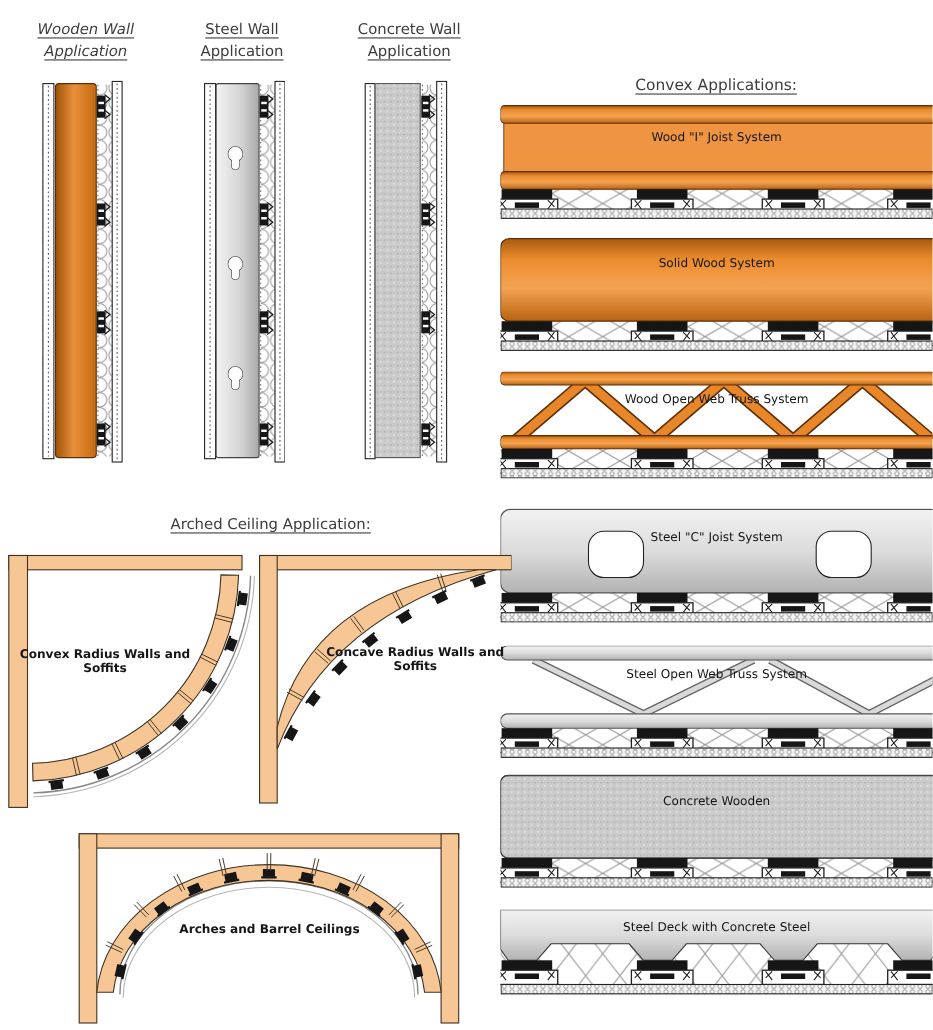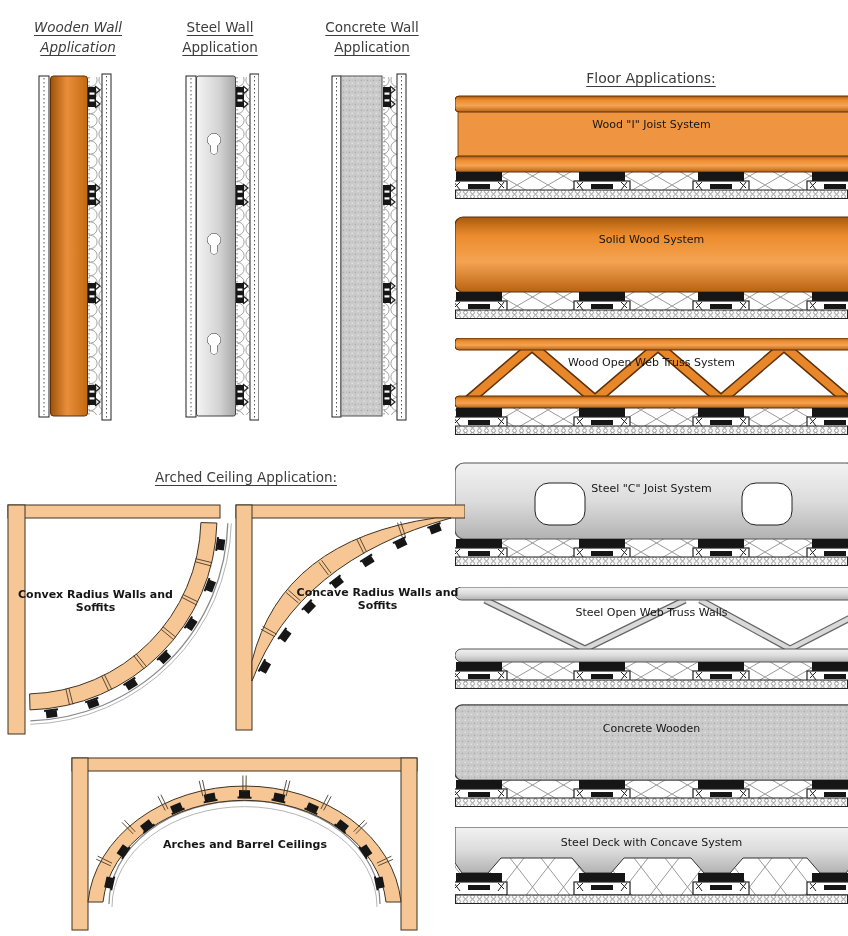--- a/index.html
+++ b/index.html
@@ -136,21 +136,21 @@
     <rect x="54" y="4" width="14" height="338" fill="url(#pBub)"></rect>
     <line x1="54" y1="4" x2="54" y2="342" stroke="#777" stroke-dasharray="1.5,2.5"></line>
     <use href="#wclip" x="53" y="24"></use>
     <use href="#wclip" x="53" y="122"></use>
     <use href="#wclip" x="53" y="220"></use>
     <use href="#wclip" x="53" y="322"></use>
     <rect x="67" y="1" width="9" height="346" fill="#fff" stroke="#222"></rect>
     <line x1="71.5" y1="3" x2="71.5" y2="345" stroke="#555" stroke-dasharray="1.5,2.5"></line>
   </svg>
 
-  <div class="hdr big" style="left:540px;top:68px;width:222px;">Floor Applications:</div>
+  <div class="hdr big" style="left:540px;top:68px;width:222px;">Convex Applications:</div>
 
   <div class="row" style="top:95px;height:104px;">
     <svg width="393" height="104">
       <rect x="0" y="77" width="393" height="18" fill="url(#pLat)"></rect>
       <rect x="3" y="16" width="397" height="47" fill="#ef9440" stroke="#5f3007" stroke-width="0.8"></rect>
       <rect x="0" y="1" width="400" height="16" rx="4" fill="url(#gOrangeV)" stroke="#5c2f08"></rect>
       <rect x="0" y="61" width="400" height="16" rx="4" fill="url(#gOrangeV)" stroke="#5c2f08"></rect>
       <use href="#fclip" x="24" y="77"></use>
       <use href="#fclip" x="147" y="77"></use>
       <use href="#fclip" x="266" y="77"></use>
@@ -214,21 +214,21 @@
         <path d="M30,13 L130,62 L230,13 M245,13 L335,62 L430,13" stroke="#d9d9d9" stroke-width="4.5" fill="none"></path>
       </g>
       <rect x="0" y="0" width="400" height="13" rx="6.5" fill="url(#gGrayV)" stroke="#555"></rect>
       <rect x="0" y="62" width="400" height="13" rx="6.5" fill="url(#gGrayV)" stroke="#555"></rect>
       <use href="#fclip" x="24" y="75"></use>
       <use href="#fclip" x="147" y="75"></use>
       <use href="#fclip" x="266" y="75"></use>
       <use href="#fclip" x="380" y="75"></use>
       <rect x="0.5" y="93" width="392" height="8.5" fill="url(#pDots)" stroke="#222"></rect>
     </svg>
-    <div class="rowlbl" style="top:19px;">Steel Open Web Truss Walls</div>
+    <div class="rowlbl" style="top:19px;">Steel Open Web Truss System</div>
   </div>
 
   <div class="row" style="top:704px;height:103px;">
     <svg width="393" height="103">
       <rect x="0" y="76" width="393" height="18" fill="url(#pLat)"></rect>
       <rect x="0" y="1" width="400" height="75" rx="7" fill="#cbcbcb" stroke="#444" stroke-width="1.2"></rect>
       <rect x="0" y="1" width="400" height="75" rx="7" fill="url(#pStip)" stroke="#444" stroke-width="1.2"></rect>
       <use href="#fclip" x="24" y="76"></use>
       <use href="#fclip" x="147" y="76"></use>
       <use href="#fclip" x="266" y="76"></use>
@@ -241,21 +241,21 @@
   <div class="row" style="top:827px;height:78px;">
     <svg width="393" height="78">
       <rect x="0" y="26" width="393" height="42" fill="url(#pLatTall)"></rect>
       <path d="M0,36 L7,46 H33 L46,31 H117 L130,46 H156 L169,31 H236 L249,46 H275 L288,31 H352 L365,46 H391 L397,38 V0 H0 Z" fill="url(#gGrayV)" stroke="#333"></path>
       <use href="#fclip" x="24" y="46"></use>
       <use href="#fclip" x="147" y="46"></use>
       <use href="#fclip" x="266" y="46"></use>
       <use href="#fclip" x="380" y="46"></use>
       <rect x="0.5" y="68" width="392" height="8.5" fill="url(#pDots)" stroke="#222"></rect>
     </svg>
-    <div class="rowlbl" style="top:9px;">Steel Deck with Concave System</div>
+    <div class="rowlbl" style="top:9px;">Steel Deck with Concrete Steel</div>
   </div>
 
   <div class="hdr" style="left:135px;top:468px;width:222px;">Arched Ceiling Application:</div>
 
   <svg class="abs" style="left:5px;top:498px" width="228" height="238">
     <rect x="3" y="7" width="212" height="13" fill="#f6c795" stroke="#3f3222"></rect>
     <rect x="3" y="7" width="17" height="229" fill="#f6c795" stroke="#3f3222"></rect>
     <path d="M222.8,25.3 A203,203 0 0 1 25.3,222.8" fill="none" stroke="#8a8a8a" stroke-width="1.3"></path>
     <path d="M226.3,25.4 A206.5,206.5 0 0 1 25.4,226.3" fill="none" stroke="#b5b5b5" stroke-width="1"></path>
     <path d="M211.9,25 A192,192 0 0 1 25,211.9 L24.6,195.9 A176,176 0 0 0 195.9,24.6 Z" fill="#f6c795" stroke="#3f3222"></path>

